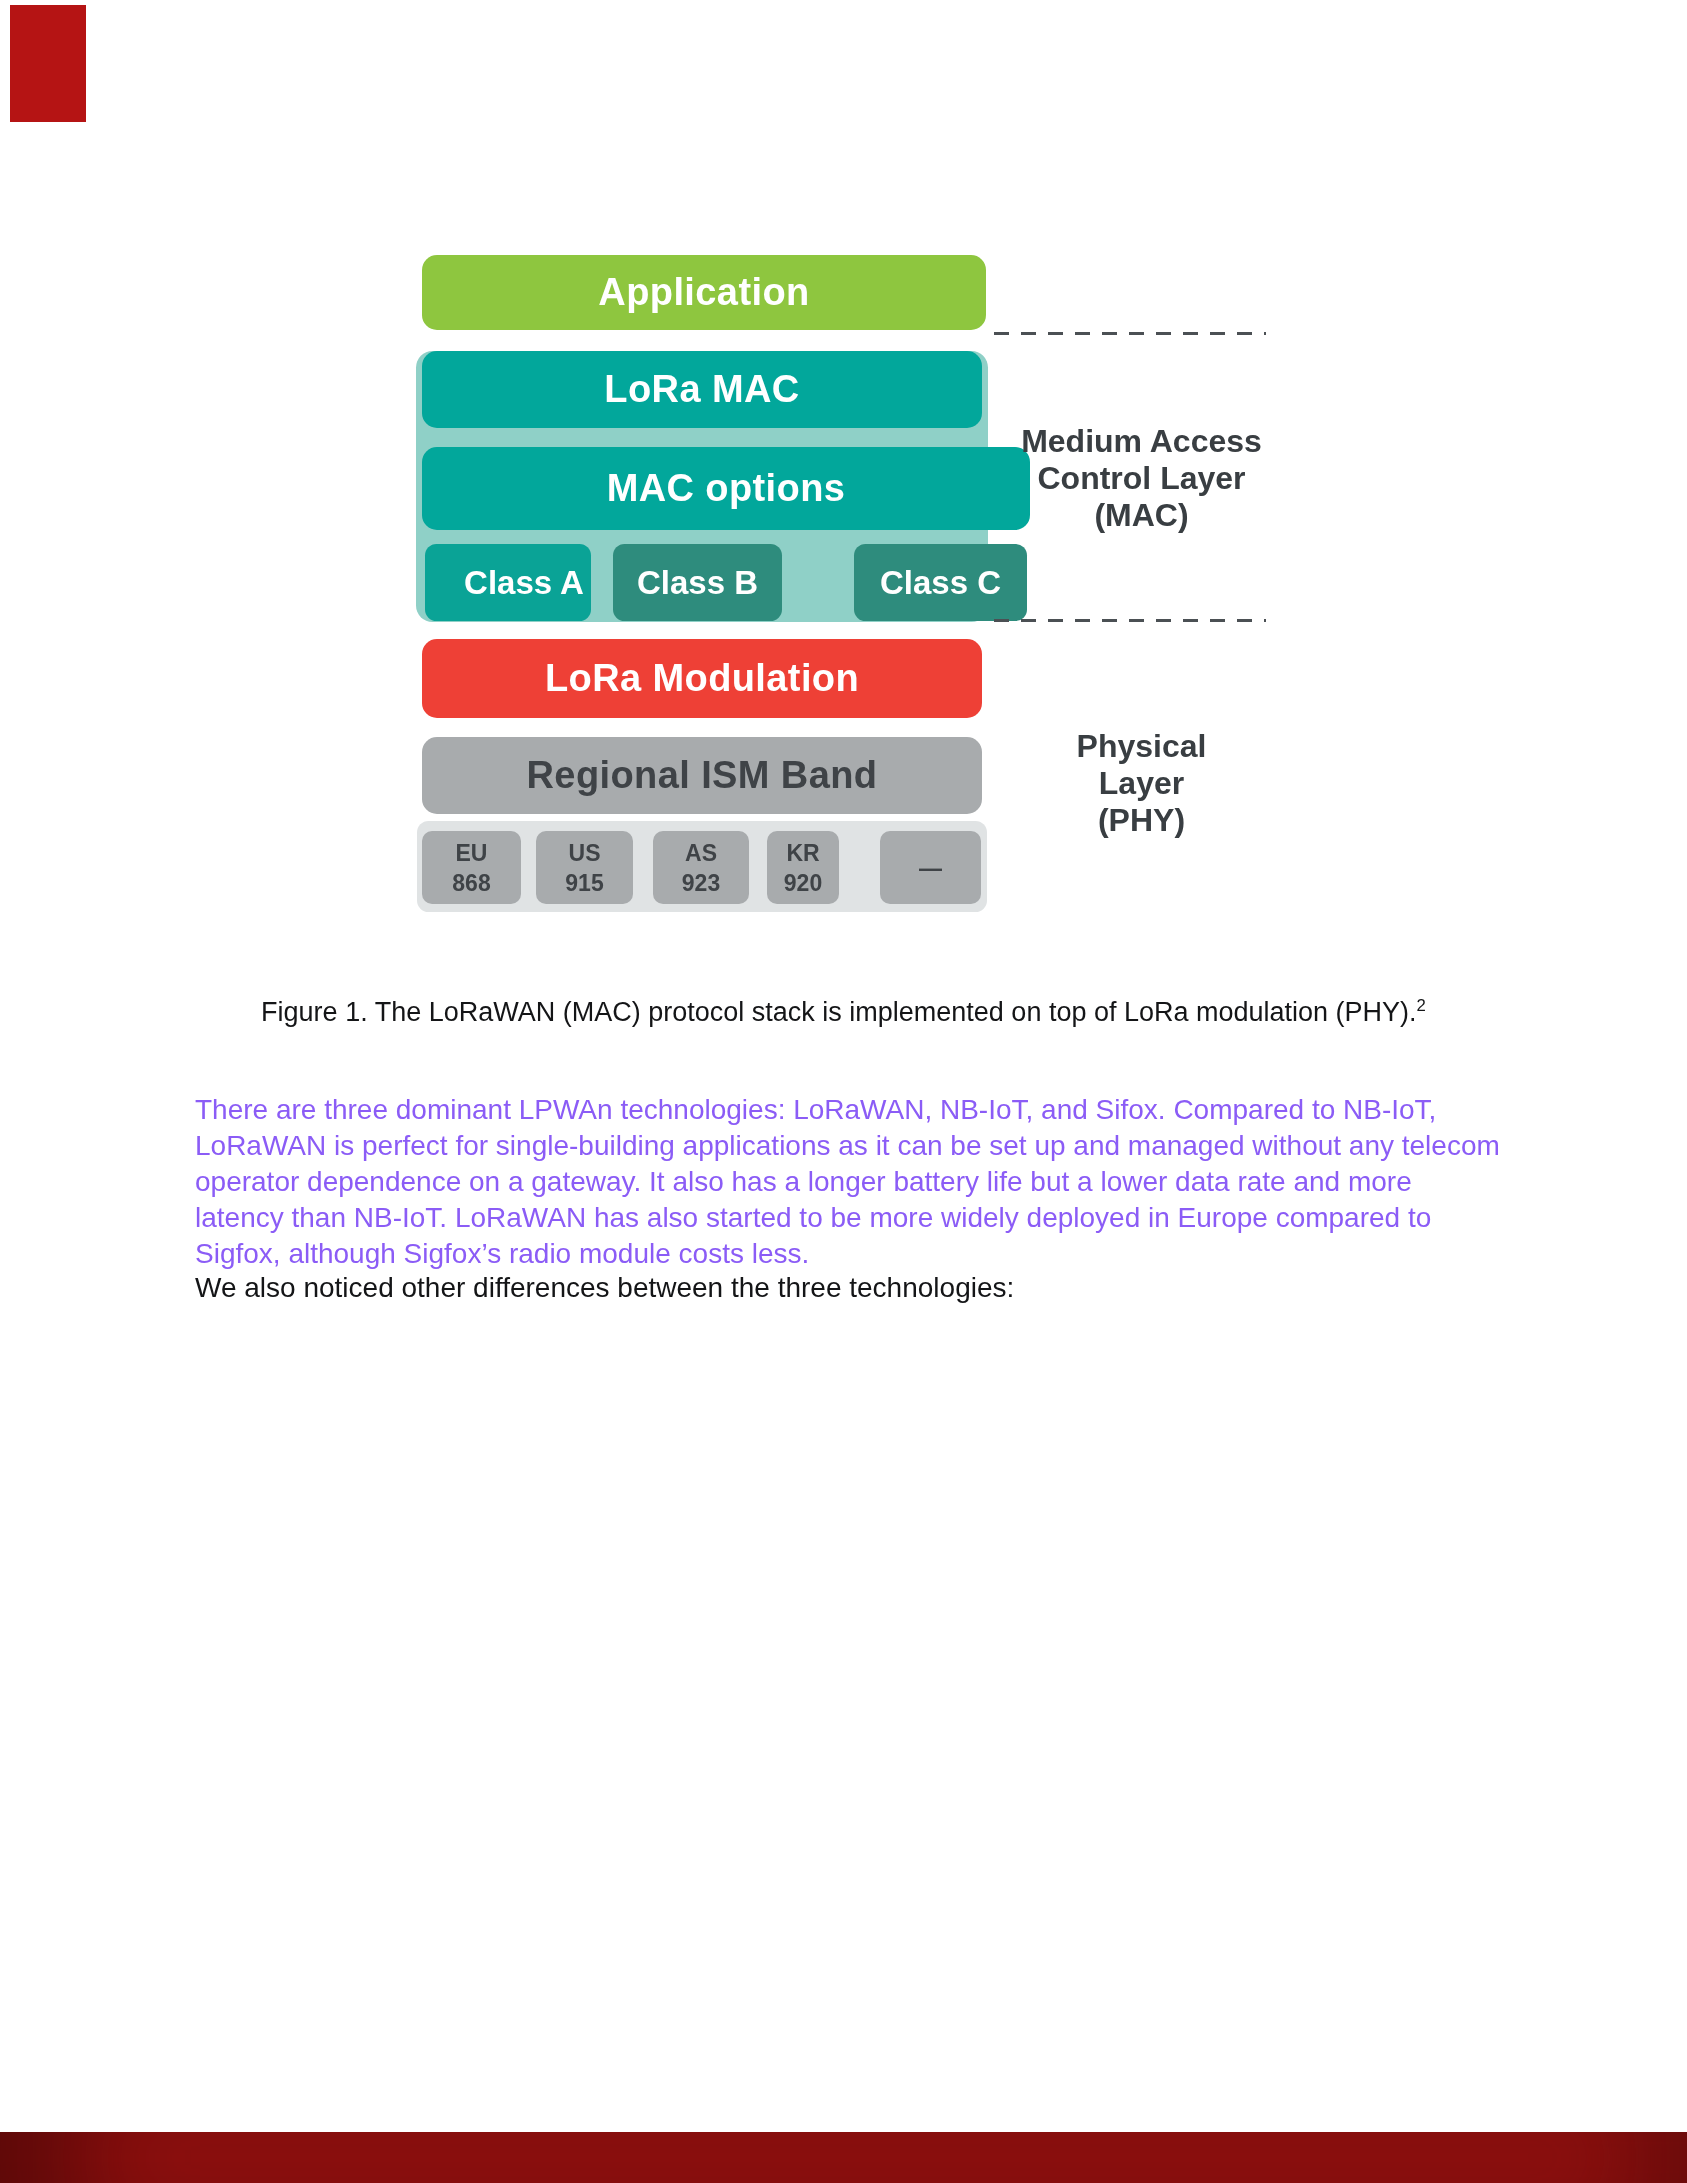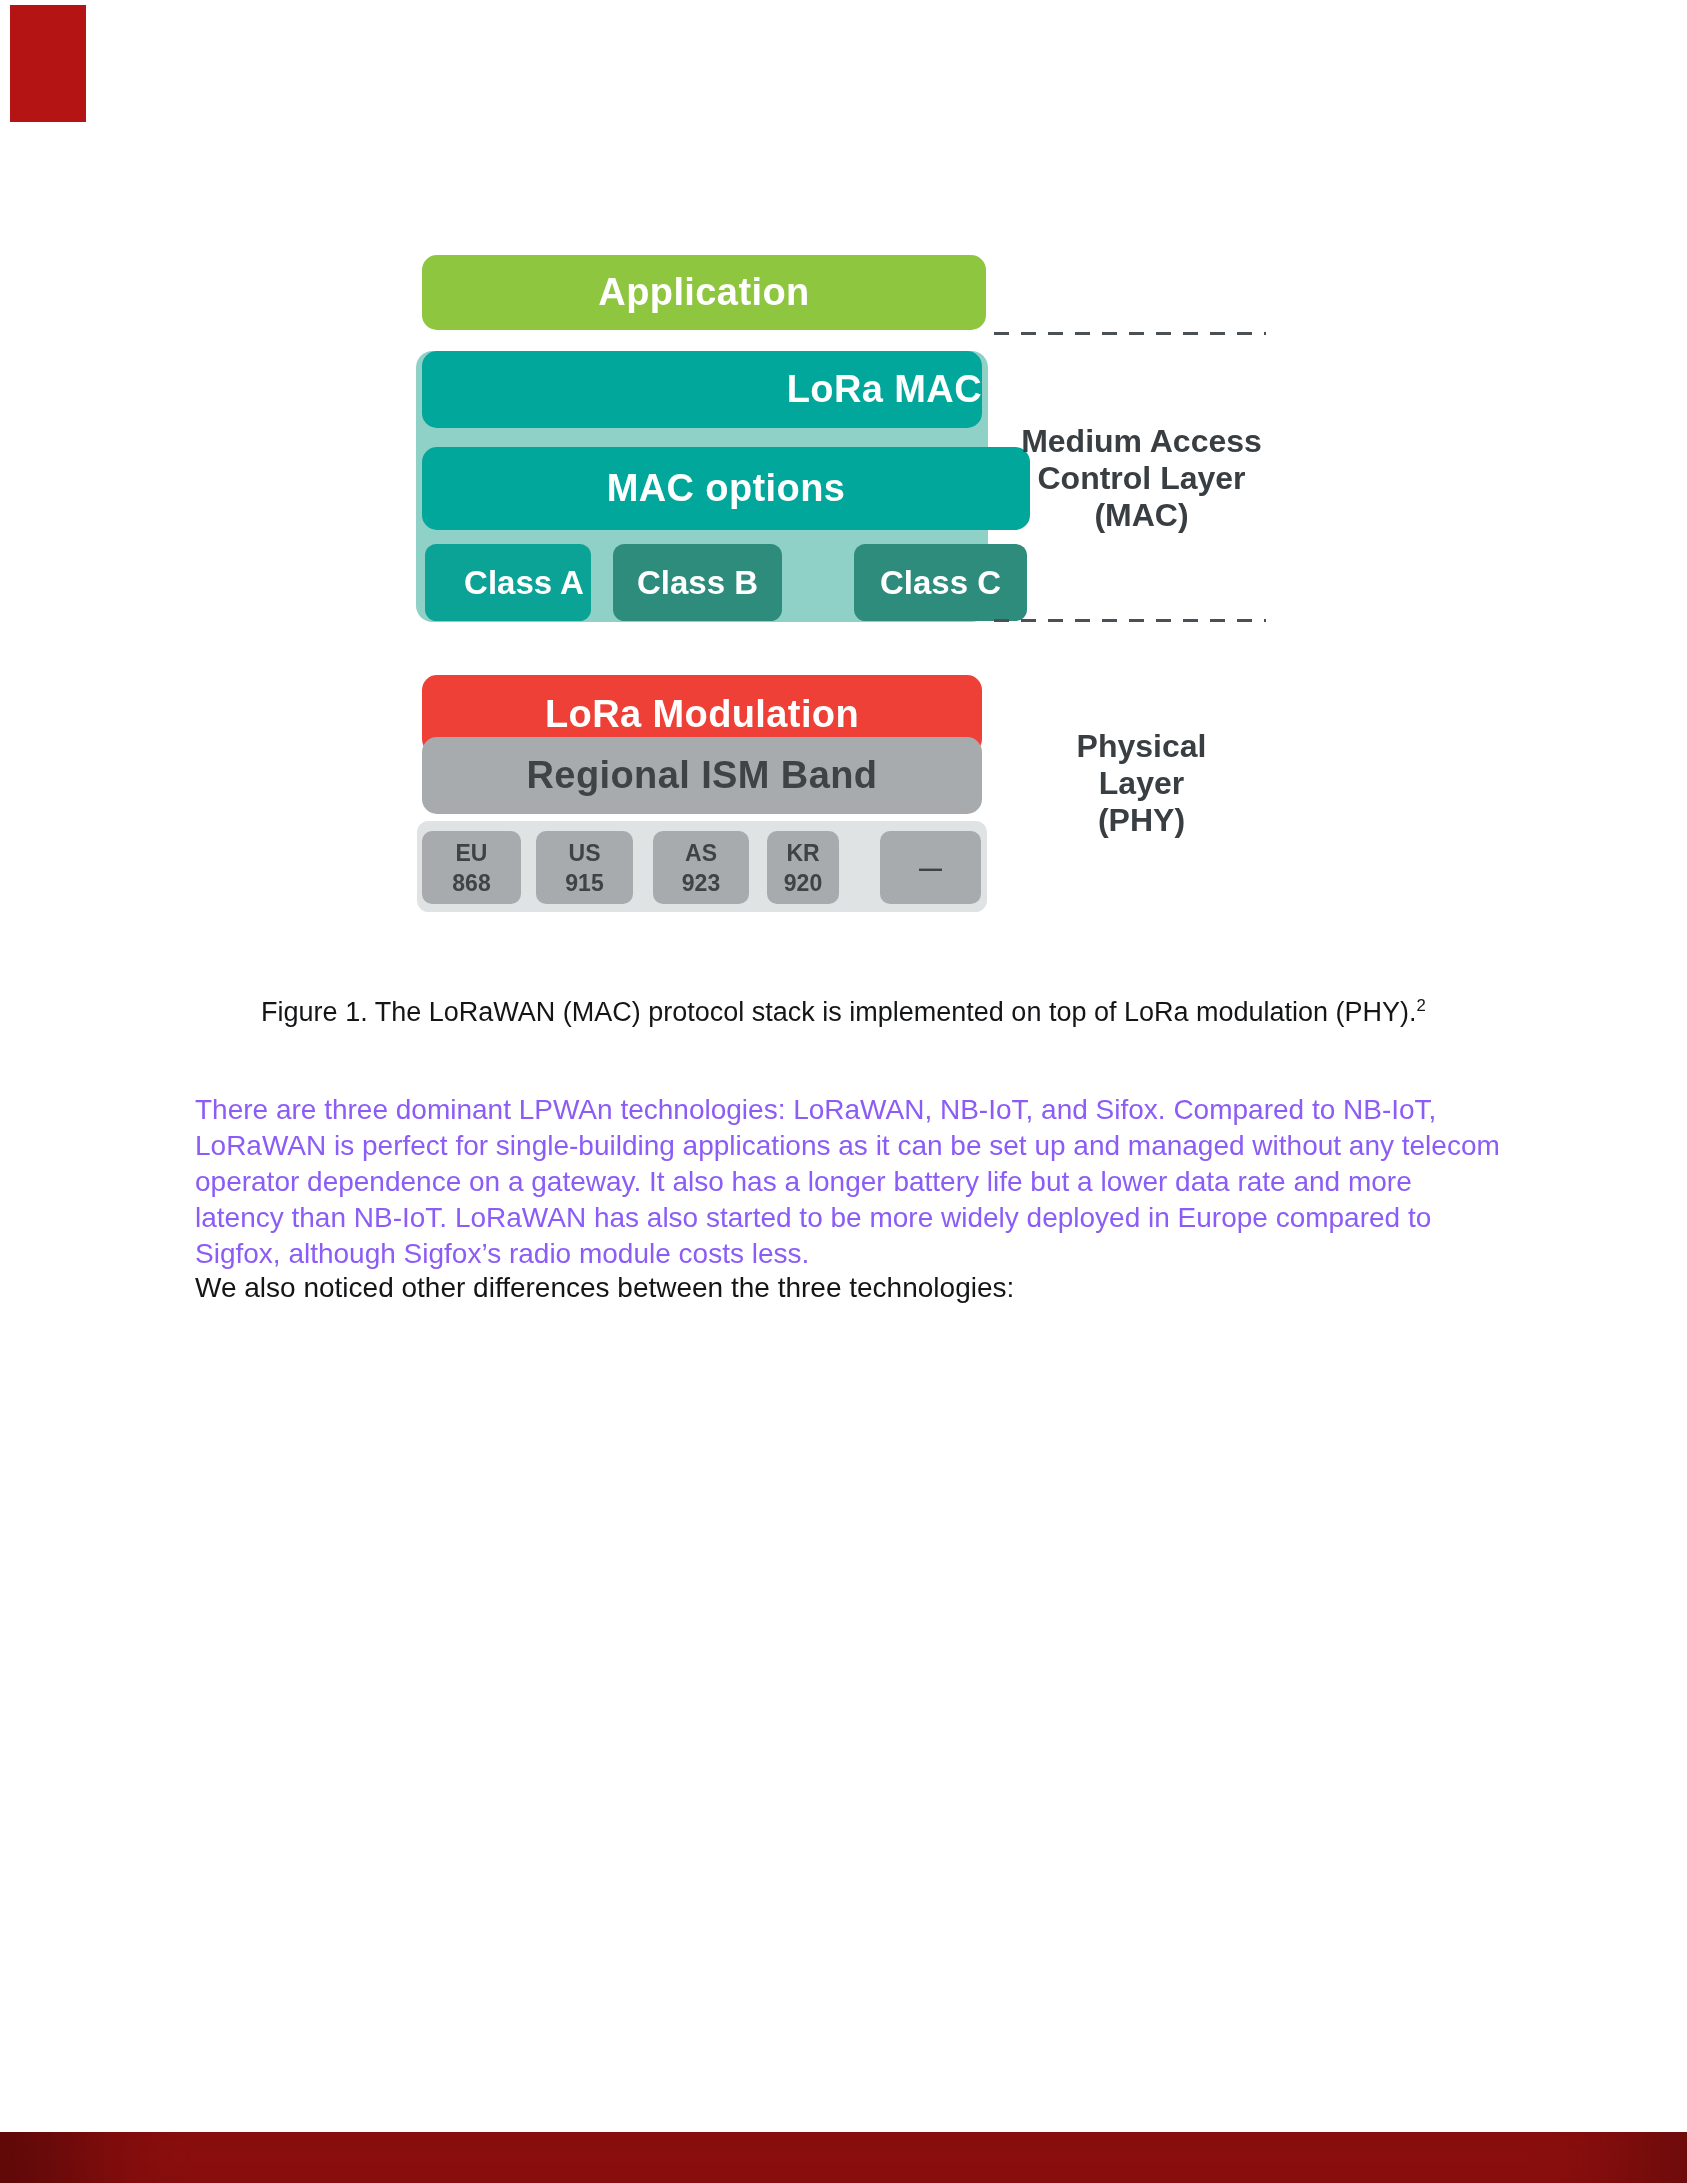--- a/index.html
+++ b/index.html
@@ -23,21 +23,21 @@
   }
   .big-label{font-size:38px;letter-spacing:0.4px;}
   .app-box{left:422px;top:255px;width:564px;height:75px;}
   .mac-group{left:416px;top:351px;width:572px;height:271px;border-radius:16.5px;}
   .lora-mac-box{left:422px;top:351px;width:560px;height:77px;}
   .mac-options-box{left:422px;top:447px;width:608px;height:83px;}
   .class-box{height:77px;top:544px;border-radius:11.5px;font-size:33px;}
   .class-a{left:425px;width:166px;padding-left:32px;}
   .class-b{left:613px;width:169px;}
   .class-c{left:807px;width:173px;margin-left:47px;}
-  .red-box{left:422px;top:639px;width:560px;height:79px;margin-top:36px;}
+  .red-box{left:422px;top:639px;width:560px;height:79px;}
   .ism-box{left:422px;top:737px;width:560px;height:77px;color:#3f4347;}
   .phy-group{left:417px;top:821px;width:570px;height:91px;border-radius:11.5px;}
   .band-box{
     top:831px;height:73px;border-radius:10px;
     display:flex;flex-direction:column;align-items:center;justify-content:center;
     color:#3f4347;font-weight:700;font-size:23px;line-height:30px;
     white-space:pre-line;text-align:center;
   }
   .band-1{left:422px;width:99px;}
   .band-2{left:536px;width:97px;}
@@ -92,21 +92,21 @@
   <div class="abs corner-mark" style="background-color: rgb(181, 20, 20);"></div>
 
   <div>
 
     <div class="abs stack-box app-box" style="background-color: rgb(142, 198, 63);">
       <span class="big-label">Application</span>
     </div>
 
     <div class="abs mac-group" style="background-color: rgb(143, 208, 199);"></div>
 
-    <div class="abs stack-box lora-mac-box" style="background-color: rgb(2, 167, 155); justify-content: flex-end;">
+    <div class="abs stack-box lora-mac-box" style="background-color: rgb(2, 167, 155);">
       <span class="big-label">LoRa MAC</span>
     </div>
 
     <div class="abs stack-box mac-options-box" style="background-color: rgb(2, 167, 155);">
       <span class="big-label">MAC options</span>
     </div>
 
     <div class="abs stack-box class-box class-a" style="background-color: rgb(10, 163, 150);">
       <span>Class A</span>
     </div>

